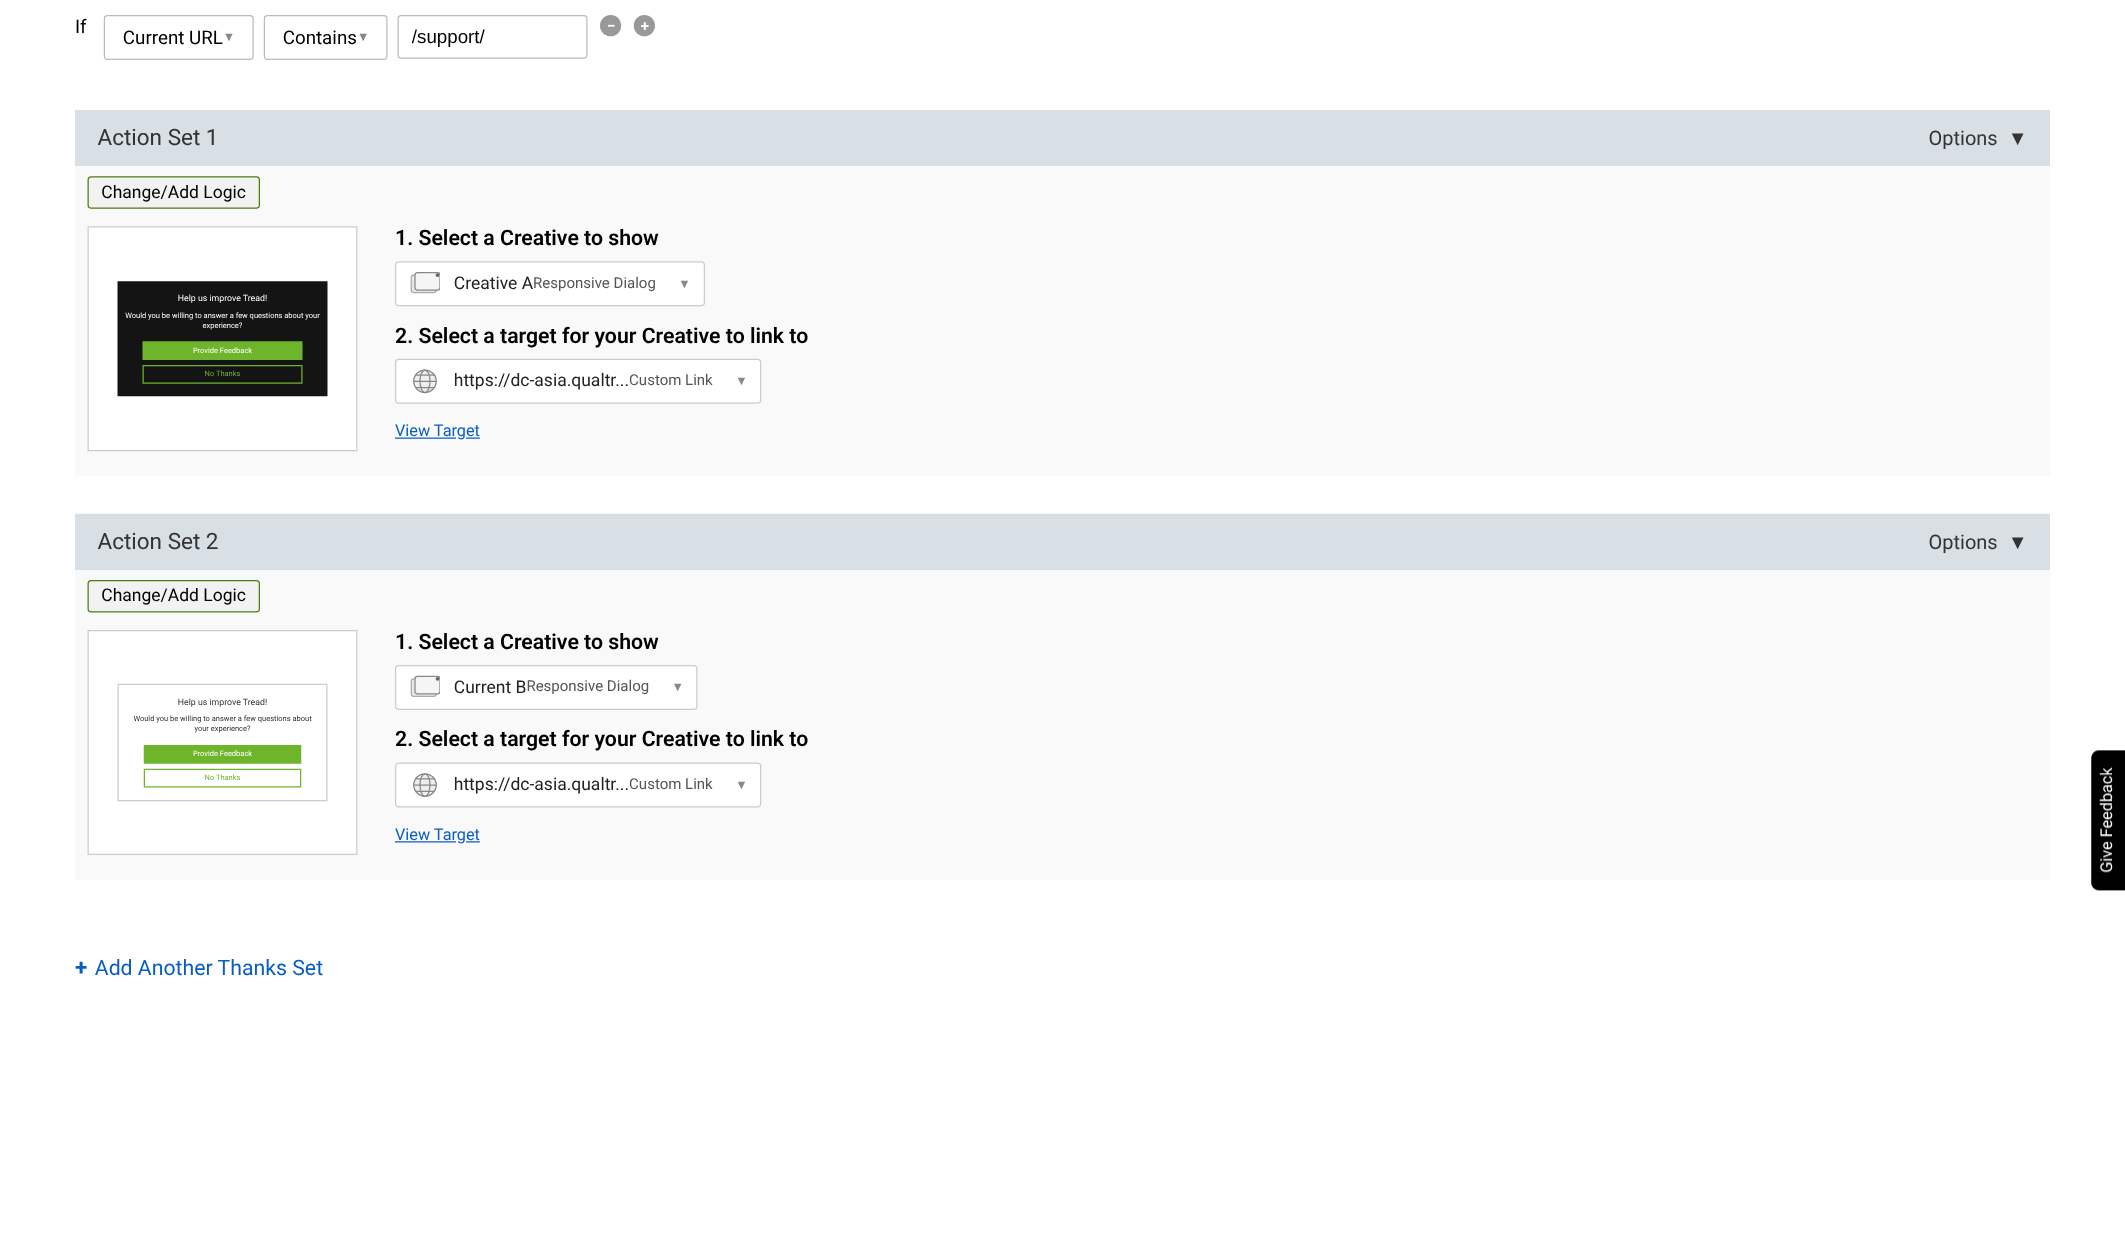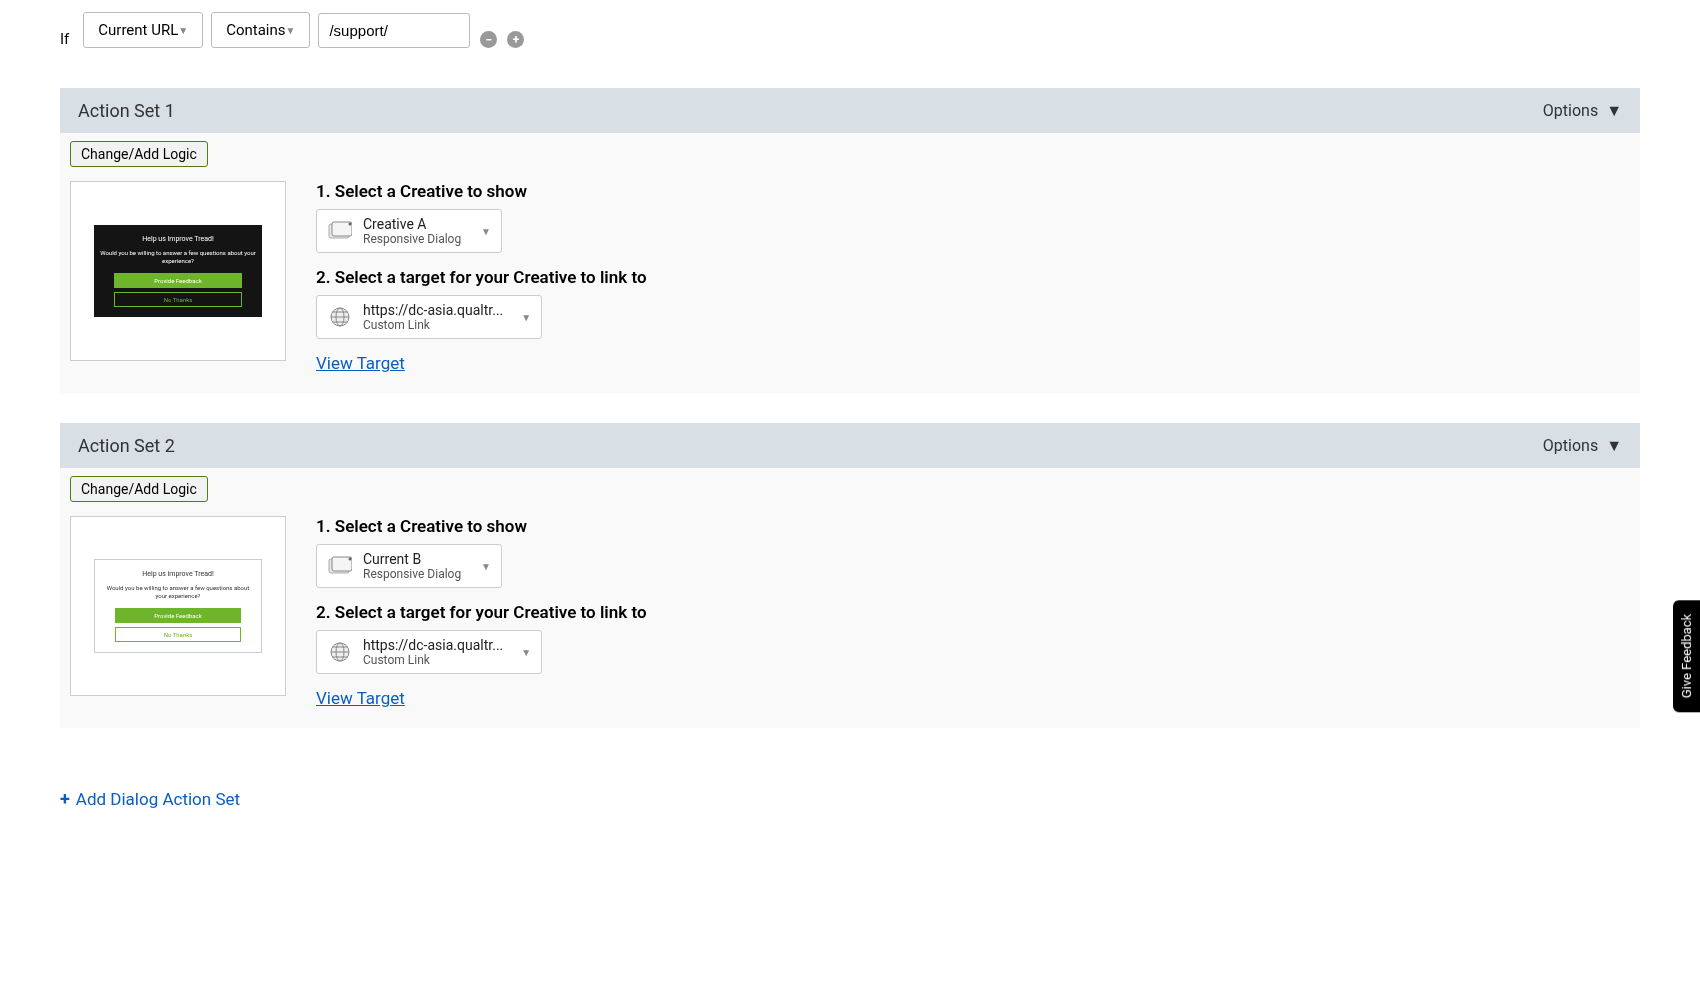--- a/index.html
+++ b/index.html
@@ -6,21 +6,21 @@
     body {
       font-family: -apple-system, BlinkMacSystemFont, "Segoe UI", Roboto, Helvetica, Arial, sans-serif;
       font-size: 14px;
       color: #000;
       background: #fff;
       padding: 12px 60px 40px 60px;
       width: 1700px;
     }
     .condition-row {
       display: flex;
-      align-items: flex-end;
+      align-items: flex-start;
       gap: 8px;
       margin-bottom: 40px;
       margin-left: 0;
     }
     .if-label { font-size: 15px; margin-right: 6px; }
     .select-box {
       border: 1px solid #bbb;
       border-radius: 3px;
       background: #fff;
       padding: 8px 14px;
@@ -164,31 +164,31 @@
       width: 26px;
       height: 22px;
       display: flex;
       align-items: center;
       justify-content: center;
     }
     .icon-box svg { width: 24px; height: 20px; }
     .icon-globe svg { width: 20px; height: 20px; }
     .creative-select .text-col, .target-select .text-col {
       display: flex;
-      flex-direction: column;
+      flex-direction: row;
       min-width: 100px;
     }
     .target-select .text-col { min-width: 135px; }
     .text-col .line1 { font-size: 14px; color: #222; }
     .text-col .line2 { font-size: 12px; color: #555; }
     .sel-caret { color: #888; font-size: 10px; margin-left: 8px; }
     .view-target-link {
       color: #0a5ec2;
       text-decoration: underline;
-      font-size: 17px;
+      font-size: 13px;
       cursor: pointer;
       display: inline-block;
     }
     .add-action-set {
       color: #0a5ec2;
       font-size: 17px;
       cursor: pointer;
       display: inline-flex;
       align-items: center;
       gap: 6px;
@@ -342,19 +342,19 @@
           <span class="sel-caret">▼</span>
         </div>
         <div><a class="view-target-link">View Target</a></div>
       </div>
     </div>
   </div>
 </div>
 
 <div class="add-action-set">
   <span class="plus">+</span>
-  <span>Add Dialog Action Set</span>
+  <span>Add Another Thanks Set</span>
 </div>
 
 <div class="feedback-tab">Give Feedback</div>
 
 
 
 
 </body></html>

